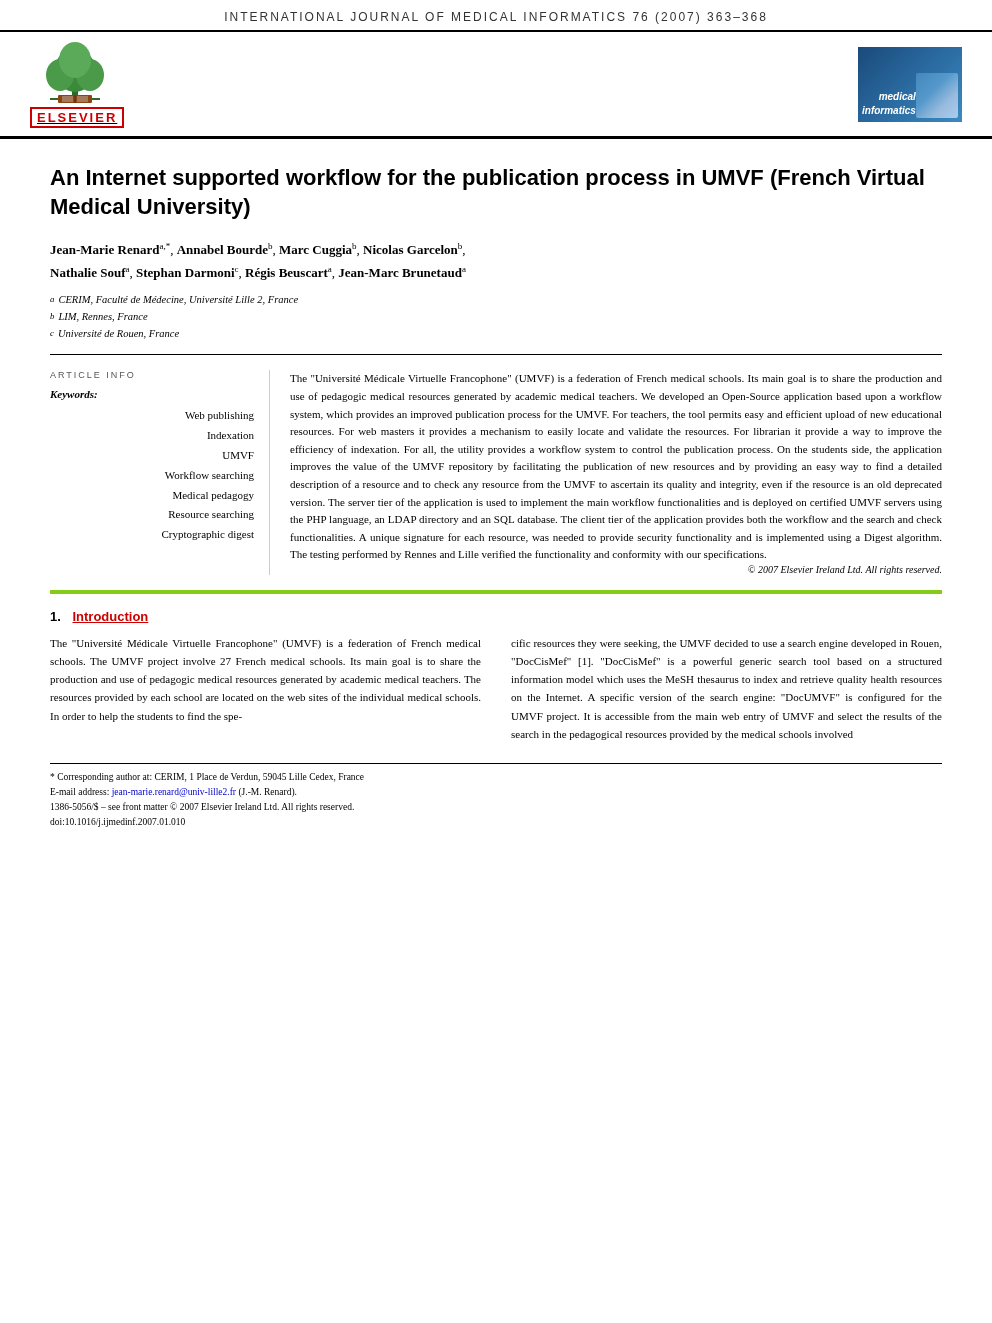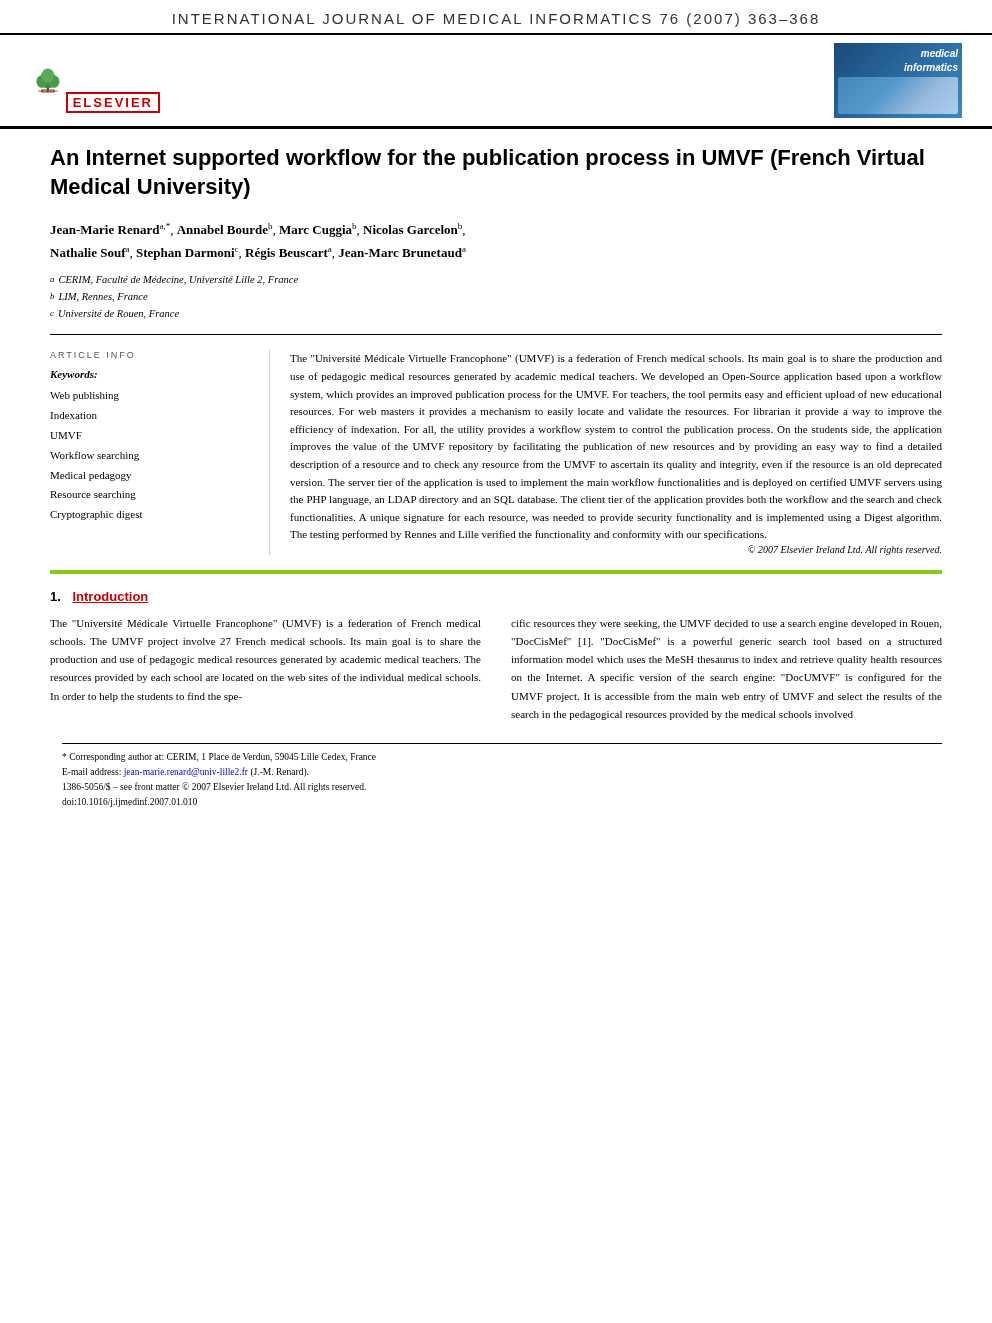--- a/index.html
+++ b/index.html
@@ -22,39 +22,40 @@
 
     
     .journal-header {
       text-align: center;
       padding: 10px 0 6px 0;
       border-bottom: 2px solid #000;
       margin-bottom: 0;
     }
     .journal-title-line {
       font-family: Arial, sans-serif;
-      font-size: 15px;
+      font-size: 12px;
       letter-spacing: 2px;
       color: #333;
       text-transform: uppercase;
     }
 
     
     .logo-row {
       display: flex;
       align-items: center;
       justify-content: space-between;
       padding: 8px 30px 8px 30px;
       border-bottom: 3px solid #000;
     }
     .elsevier-logo {
       display: flex;
-      flex-direction: row;
-      align-items: flex-end;
+      flex-direction: column;
+      align-items: flex-start;
       width: 130px;
+      text-decoration: underline;
     }
     .elsevier-tree-svg {
       width: 90px;
       height: 65px;
     }
     .elsevier-text {
       font-family: Arial, sans-serif;
       font-size: 13px;
       font-weight: bold;
       color: #c00;
@@ -64,25 +65,25 @@
       padding: 1px 5px;
     }
     .homepage-text {
       font-family: Arial, sans-serif;
       font-size: 11px;
       color: #333;
       text-align: center;
       flex: 1;
     }
     .medical-informatics-logo {
-      width: 128px;
+      width: 104px;
       height: 75px;
       background: linear-gradient(135deg, #1a4a7a 0%, #2a6aa0 50%, #3a8ac0 100%);
       display: flex;
-      flex-direction: column;
+      flex-direction: row;
       align-items: flex-end;
       justify-content: flex-start;
       padding: 4px;
       position: relative;
       overflow: hidden;
     }
     .medical-informatics-logo .mi-text {
       font-family: Arial, sans-serif;
       font-size: 9px;
       color: #fff;
@@ -102,20 +103,21 @@
       padding: 15px 50px 20px 50px;
     }
 
     
     .article-title {
       font-size: 22px;
       font-weight: bold;
       font-family: Arial, sans-serif;
       line-height: 1.3;
       margin-bottom: 18px;
+      margin-top: 10px;
     }
 
     
     .authors {
       font-size: 13px;
       line-height: 1.7;
       margin-bottom: 8px;
     }
     .authors .author-name {
       font-weight: bold;
@@ -168,20 +170,21 @@
 
     .keywords-label {
       font-size: 11px;
       font-style: italic;
       font-weight: bold;
       margin-bottom: 6px;
     }
     .keyword-item {
       font-size: 11px;
       line-height: 1.8;
+      text-align: right;
     }
 
     .abstract-text {
       font-size: 11px;
       line-height: 1.6;
       text-align: justify;
     }
     .abstract-copyright {
       font-size: 10px;
       font-style: italic;
@@ -217,21 +220,20 @@
       color: #c00;
     }
 
     
     .footnote-section {
       margin-top: 20px;
       border-top: 1px solid #000;
       padding-top: 6px;
       font-size: 9.5px;
       line-height: 1.6;
-      margin-left: 12px;
     }
     .footnote-email {
       color: #0000cc;
     }
   </style>
 </head>
 <body>
 
 <div class="page">
 

